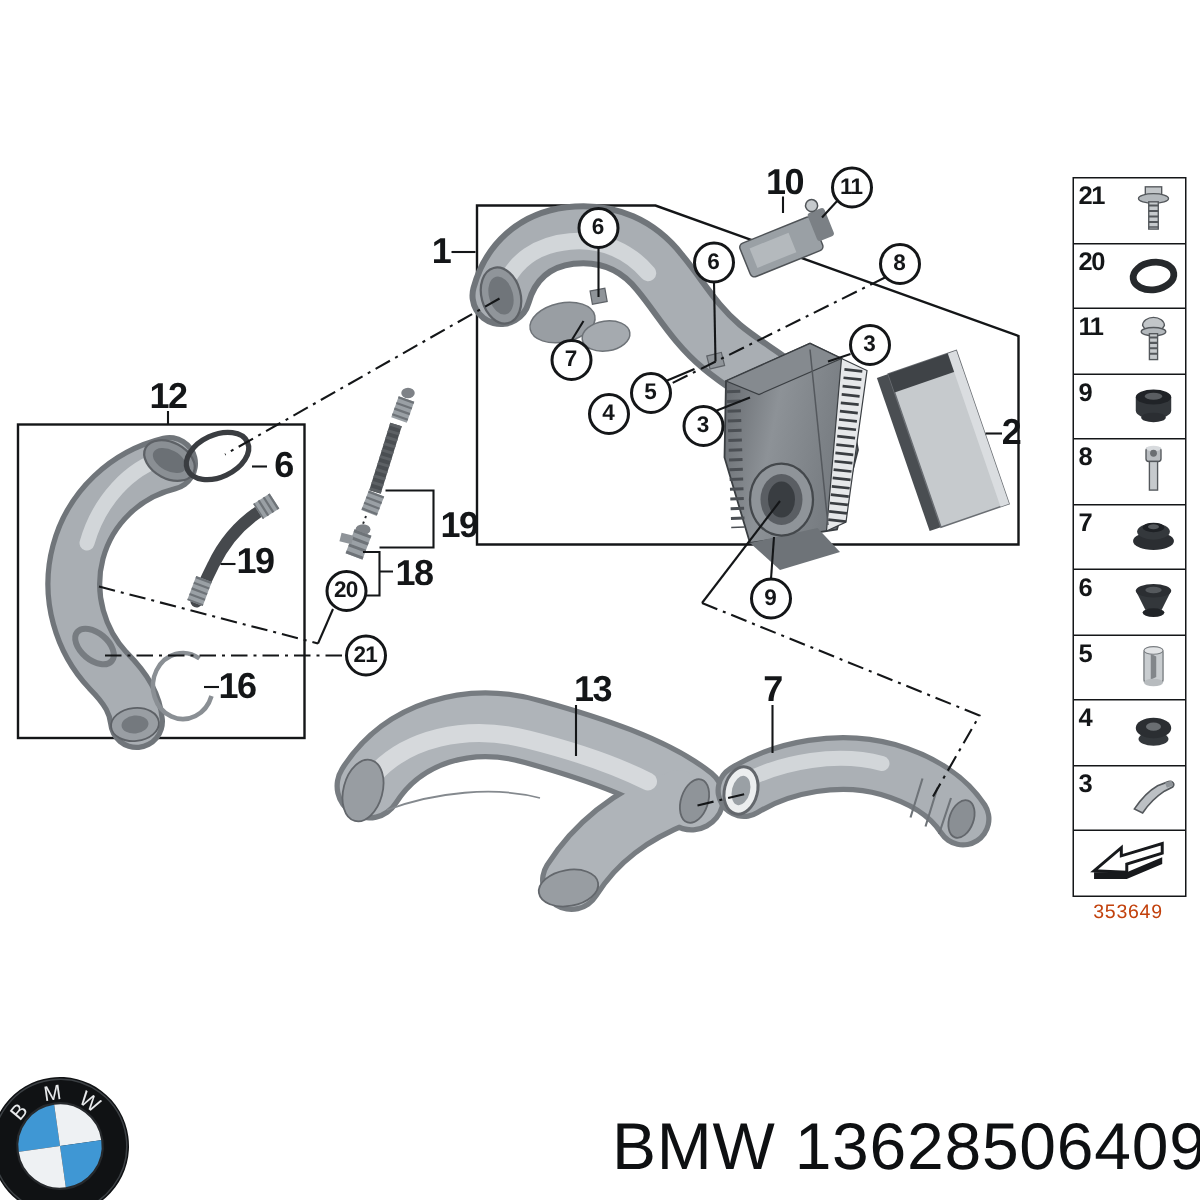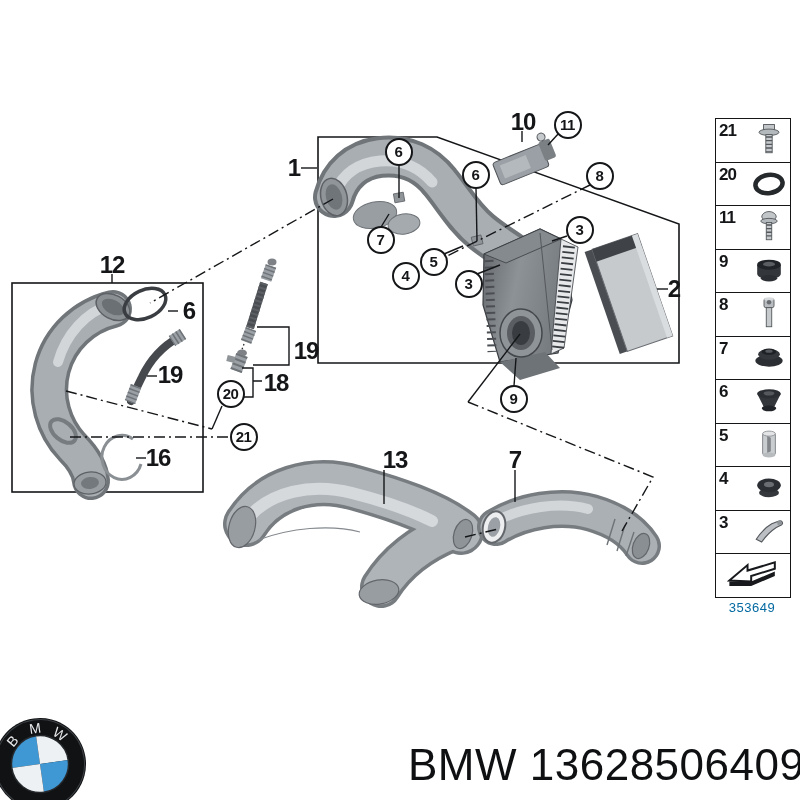--- a/index.html
+++ b/index.html
@@ -16,21 +16,21 @@
       line-height:1;z-index:3;letter-spacing:-1px;}
   
   .legend{position:absolute;border:1.4px solid #141618;display:flex;flex-direction:column;
           z-index:3;background:#fff;}
   .lrow{flex:1 1 0;border-bottom:1.4px solid #141618;display:flex;align-items:center;
         position:relative;overflow:hidden;}
   .lrow:last-child{border-bottom:none;}
   .lnum{font-weight:bold;font-size:17px;letter-spacing:-1px;padding:2px 0 0 3px;
         align-self:flex-start;}
   .licon{margin-left:auto;margin-right:1px;}
-  .figno{position:absolute;text-align:center;font-size:13px;color:#0369a1;
+  .figno{position:absolute;text-align:center;font-size:13px;color:#c2410c;
          letter-spacing:0.5px;z-index:3;}
   .pnum{position:absolute;font-size:44px;color:#0e1012;z-index:3;letter-spacing:0.5px;
         white-space:nowrap;}
   .logo{position:absolute;z-index:3;}
 </style>
 </head>
 <body>
 
 <div class="canvas">
 

